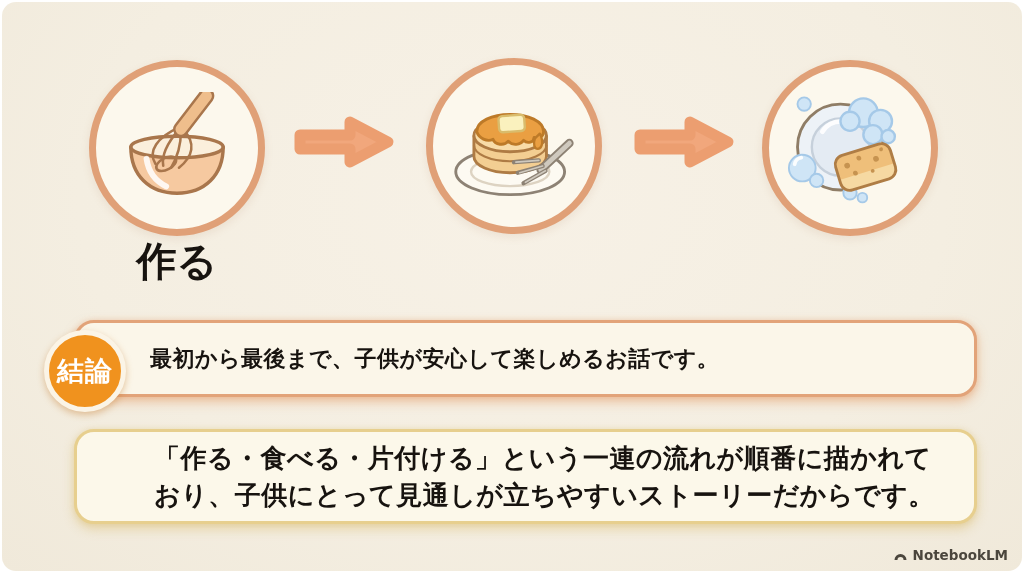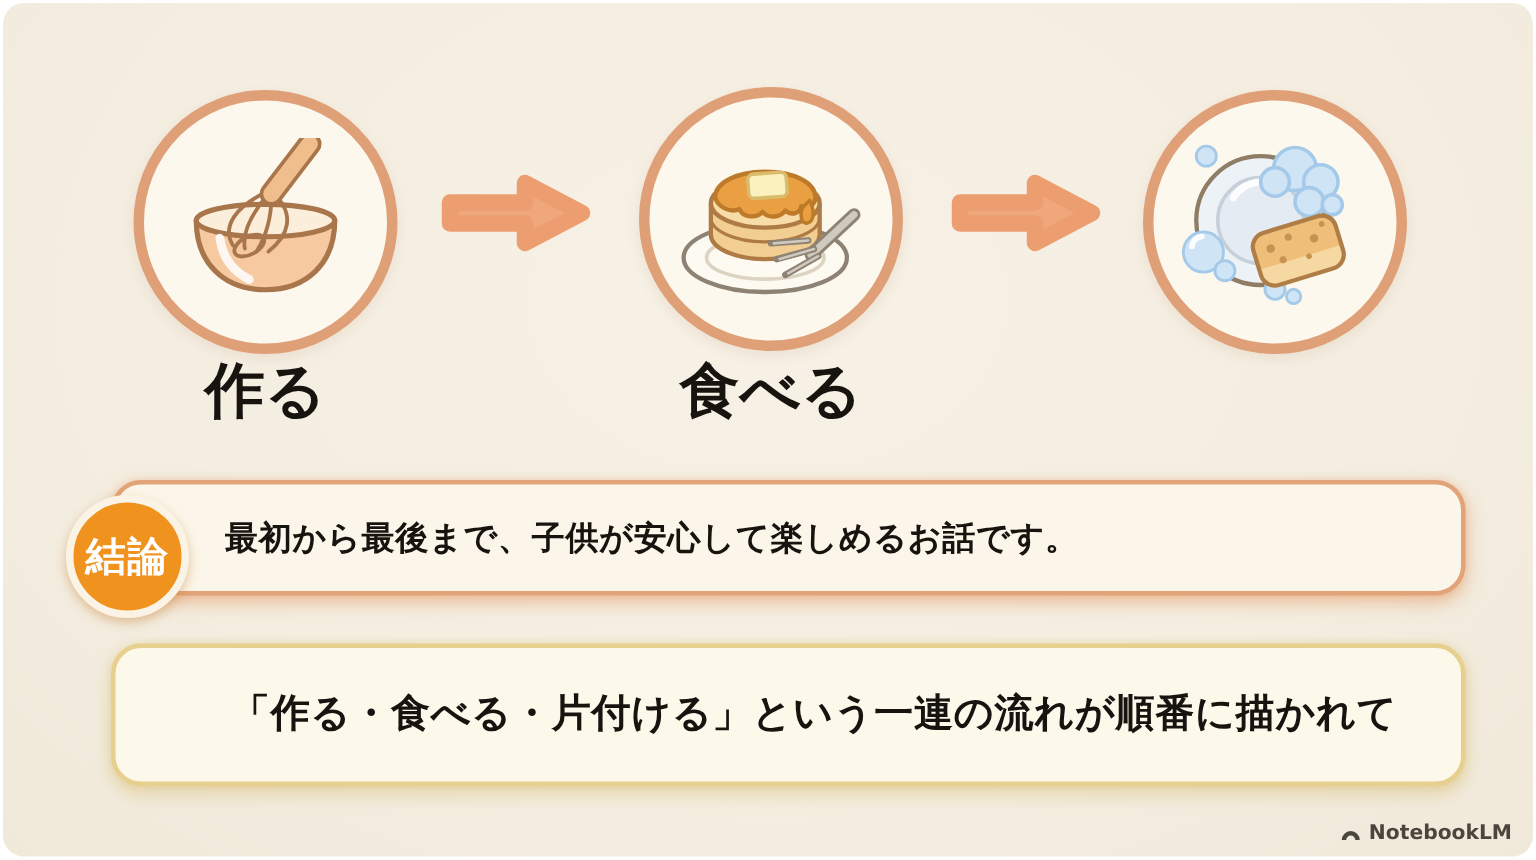--- a/index.html
+++ b/index.html
@@ -159,29 +159,29 @@
             <circle cx="95" cy="74" r="3"></circle>
               <circle cx="70" cy="82" r="2.5"></circle>
             <circle cx="88" cy="85" r="2"></circle>
               <circle cx="103" cy="66" r="2"></circle>
           </g>
         </g>
       </svg>
     </div>
 
     <div class="step-label l1">作る</div>
-    <div class="step-label l2">食べる</div>
 
     <div class="statement-box box-conclusion"></div>
     <div class="round-badge badge-conclusion">結論</div>
     <div class="box-text conclusion-text">最初から最後まで、子供が安心して楽しめるお話です。</div>
 
     <div class="statement-box box-reason"></div>
     <div class="box-text reason-text">
       <span>「作る・食べる・片付ける」という一連の流れが順番に描かれて</span>
+      <span>おり、子供にとって見通しが立ちやすいストーリーだからです。</span>
     </div>
 
     <div class="footer-mark">
       <svg width="15" height="12" viewBox="0 0 16 13">
         <path d="M1.5,12 A6.5,6.5 0 0 1 14.5,12 h-3.2 A3.3,3.3 0 0 0 4.7,12 Z" fill="#4B463D"></path>
       </svg>
       <span>NotebookLM</span>
     </div>
 
   </div>

